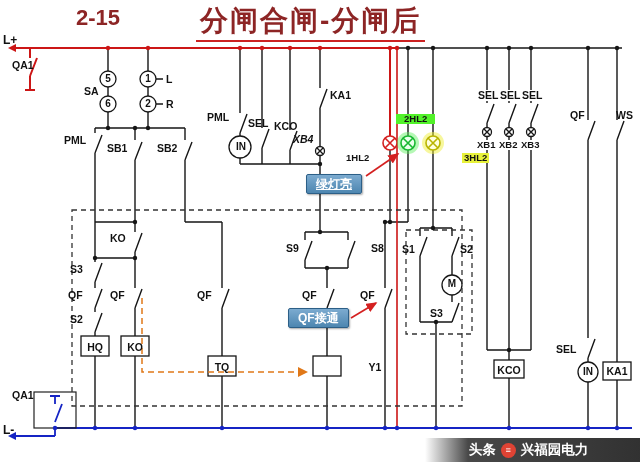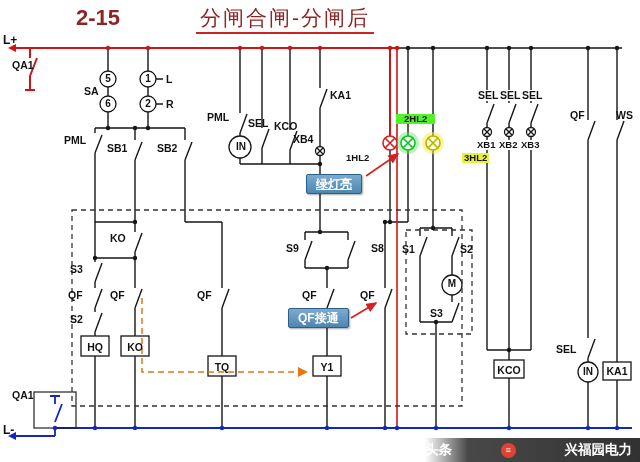--- a/index.html
+++ b/index.html
@@ -37,29 +37,29 @@
   .cnum{position:absolute;width:14px;text-align:center;font-size:10px;
         font-weight:bold;color:#111;line-height:1;}
   .boxlbl{position:absolute;text-align:center;font-size:10.5px;font-weight:bold;
           color:#111;line-height:1;}
   .maskbg{background:#fff;padding:0 1px;}
   .hl-green{background:var(--highlight_green);padding:0 8px;}
   .hl-yellow{background:var(--highlight_yellow);padding:0 2px;}
   .small{font-size:9.5px;}
   .title-code{position:absolute;left:76px;top:6px;font-size:22px;font-weight:bold;
               color:var(--title);line-height:1.1;}
-  .title-text{position:absolute;left:196px;top:6px;font-size:21px;font-weight:normal;
+  .title-text{position:absolute;left:196px;top:6px;font-size:28px;font-weight:bold;
               color:var(--title);line-height:1.1;letter-spacing:2px;
               border-bottom:2px solid #c22;padding:0 4px 3px 4px;}
   .callout{position:absolute;background:linear-gradient(#7cabd0,var(--callout));
            border:1px solid #2c5f87;color:#fff;font-size:12px;font-weight:bold;
            padding:2px 9px;border-radius:2px;line-height:1.2;
            box-shadow:1px 1px 2px rgba(0,0,0,.35);white-space:nowrap;}
   .wm{position:absolute;right:0;bottom:0;height:24px;width:215px;display:flex;
-      align-items:center;justify-content:space-between;gap:5px;padding-right:8px;
+      align-items:center;justify-content:center;gap:5px;padding-right:8px;
       box-sizing:border-box;color:#fff;font-size:13.5px;font-weight:bold;
       background:linear-gradient(90deg,rgba(30,30,30,0),rgba(32,32,32,.82) 20%,rgba(32,32,32,.92));}
   .wm-logo{width:15px;height:15px;border-radius:50%;background:#e04334;color:#fff;
            font-size:9px;display:flex;align-items:center;justify-content:center;flex:0 0 15px;}
 </style>
 </head>
 <body>
 
 <div class="stage">
 
@@ -230,21 +230,21 @@
   <span class="lbl" style="left:166px;top:74px;">L</span>
   <span class="lbl" style="left:166px;top:99px;">R</span>
 
   <span class="lbl" style="left:64px;top:135px;">PML</span>
   <span class="lbl" style="left:107px;top:143px;">SB1</span>
   <span class="lbl" style="left:157px;top:143px;">SB2</span>
   <span class="lbl" style="left:207px;top:112px;">PML</span>
   <span class="cnum" style="left:233px;top:142px;width:16px;">IN</span>
   <span class="lbl" style="left:248px;top:118px;">SEL</span>
   <span class="lbl" style="left:274px;top:121px;">KCO</span>
-  <span class="lbl" style="left:293px;top:134px;">XB4</span>
+  <span class="lbl" style="left:293px;top:134px;font-style:italic;">XB4</span>
   <span class="lbl" style="left:330px;top:90px;">KA1</span>
 
   <span class="lbl small" style="left:346px;top:153px;">1HL2</span>
   <span class="lbl small hl-green" style="left:396px;top:114px;">2HL2</span>
   <span class="lbl small hl-yellow" style="left:418px;top:153px;margin-left:44px;">3HL2</span>
 
   <div class="callout" style="left:306px;top:174px;text-decoration:underline;">绿灯亮</div>
   <div class="callout" style="left:288px;top:308px;">QF接通</div>
 
   <span class="lbl maskbg" style="left:477px;top:90px;">SEL</span>
@@ -261,21 +261,21 @@
   <span class="lbl" style="left:68px;top:290px;">QF</span>
   <span class="lbl" style="left:110px;top:290px;">QF</span>
   <span class="lbl" style="left:70px;top:314px;">S2</span>
   <span class="boxlbl" style="left:81px;top:342px;width:28px;">HQ</span>
   <span class="boxlbl" style="left:121px;top:342px;width:28px;">KO</span>
   <span class="lbl" style="left:197px;top:290px;">QF</span>
   <span class="boxlbl" style="left:208px;top:362px;width:28px;">TQ</span>
   <span class="lbl" style="left:286px;top:243px;">S9</span>
   <span class="lbl" style="left:371px;top:243px;">S8</span>
   <span class="lbl" style="left:302px;top:290px;">QF</span>
-  <span class="boxlbl" style="left:313px;top:362px;width:28px;">Y1</span>
+  <span class="boxlbl" style="left:313px;top:362px;width:28px;padding-left:48px;">Y1</span>
   <span class="lbl" style="left:360px;top:290px;">QF</span>
   <span class="lbl" style="left:402px;top:244px;">S1</span>
   <span class="lbl" style="left:460px;top:244px;">S2</span>
   <span class="cnum" style="left:445px;top:279px;">M</span>
   <span class="lbl" style="left:430px;top:308px;">S3</span>
 
   <span class="boxlbl" style="left:494px;top:365px;width:30px;">KCO</span>
   <span class="lbl" style="left:556px;top:344px;">SEL</span>
   <span class="cnum" style="left:580px;top:367px;width:16px;">IN</span>
   <span class="boxlbl" style="left:603px;top:366px;width:28px;">KA1</span>

